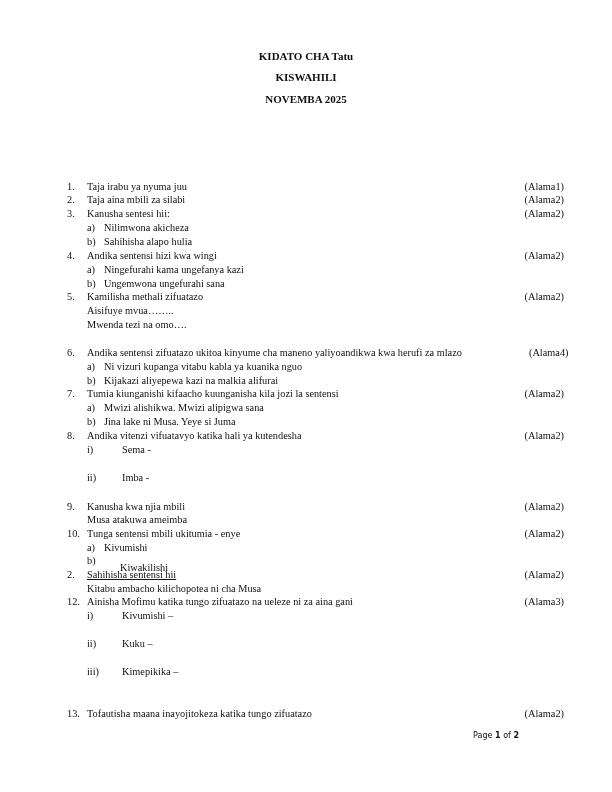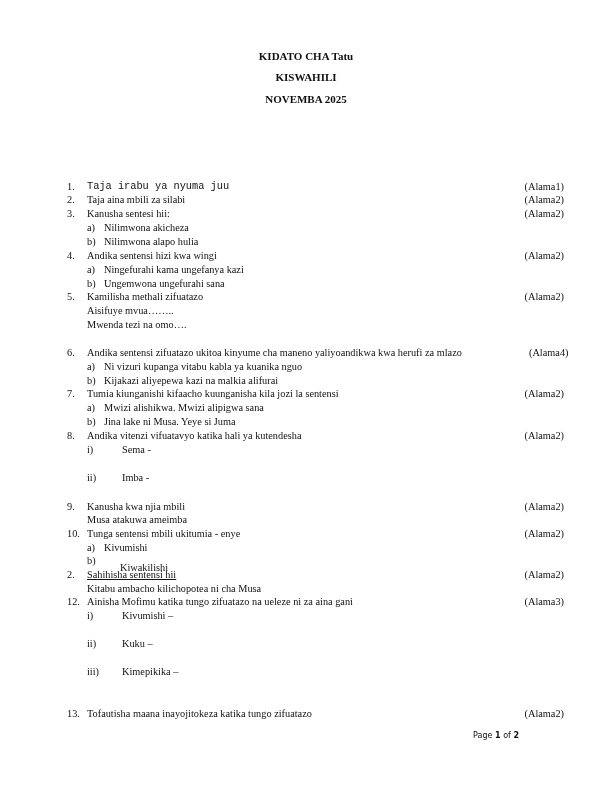--- a/index.html
+++ b/index.html
@@ -21,34 +21,34 @@
 <body>
 
 <div class="page">
 
   <div class="title" style="top:50px;">KIDATO CHA Tatu</div>
   <div class="title" style="top:71px;">KISWAHILI</div>
   <div class="title" style="top:93px;">NOVEMBA 2025</div>
 
 
   <div class="num" style="top:180px;">1.</div>
-  <div class="line" style="left:87px;top:180px;font-family:Liberation Mono, monospace;">Taja irabu ya nyuma juu</div>
+  <div class="line" style="left:87px;top:180px;">Taja irabu ya nyuma juu</div>
   <div class="marks" style="top:180px;">(Alama1)</div>
 
   <div class="num" style="top:193px;">2.</div>
   <div class="line" style="left:87px;top:193px;">Taja aina mbili za silabi</div>
   <div class="marks" style="top:193px;">(Alama2)</div>
 
   <div class="num" style="top:207px;">3.</div>
   <div class="line" style="left:87px;top:207px;">Kanusha sentesi hii:</div>
   <div class="marks" style="top:207px;">(Alama2)</div>
   <div class="line" style="left:87px;top:221px;">a)</div>
   <div class="line" style="left:104px;top:221px;">Nilimwona akicheza</div>
   <div class="line" style="left:87px;top:235px;">b)</div>
-  <div class="line" style="left:104px;top:235px;">Nilimwona alapo hulia</div>
+  <div class="line" style="left:104px;top:235px;">Sahihisha alapo hulia</div>
 
   <div class="num" style="top:249px;">4.</div>
   <div class="line" style="left:87px;top:249px;">Andika sentensi hizi kwa wingi</div>
   <div class="marks" style="top:249px;">(Alama2)</div>
   <div class="line" style="left:87px;top:263px;">a)</div>
   <div class="line" style="left:104px;top:263px;">Ningefurahi kama ungefanya kazi</div>
   <div class="line" style="left:87px;top:277px;">b)</div>
   <div class="line" style="left:104px;top:277px;">Ungemwona ungefurahi sana</div>
 
   <div class="num" style="top:290px;">5.</div>

